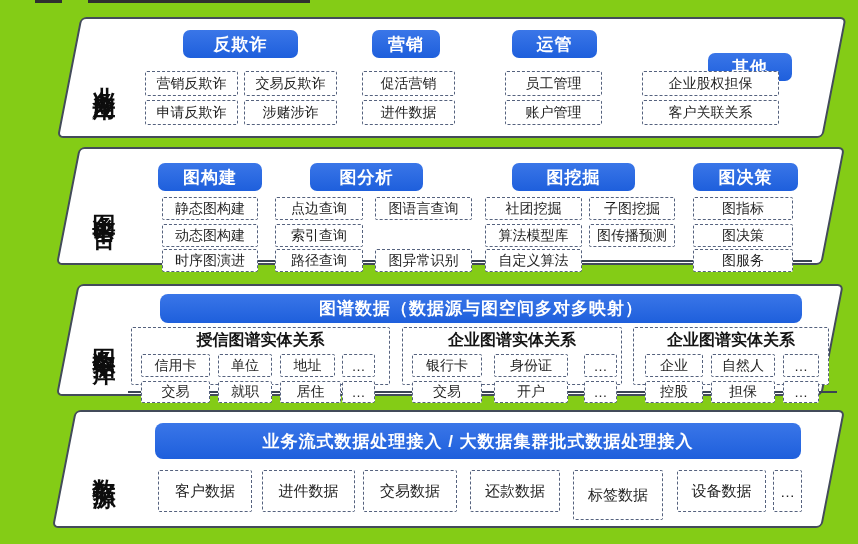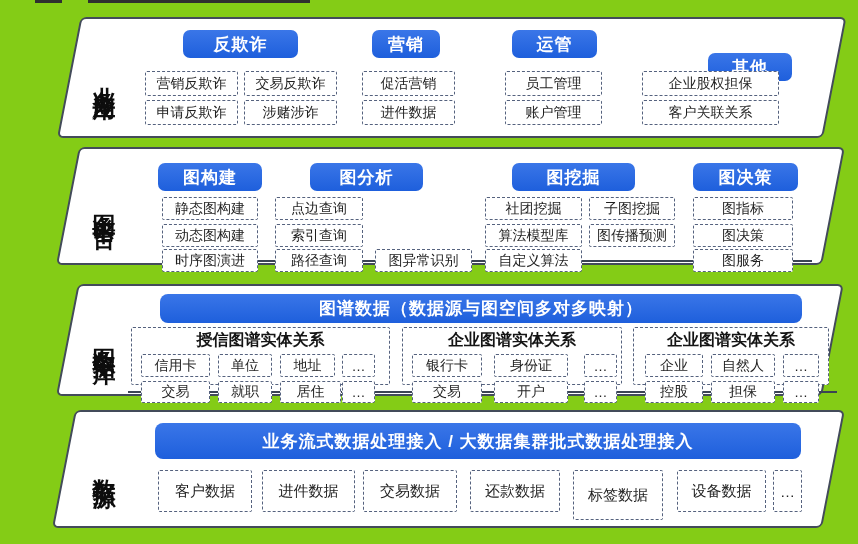--- a/index.html
+++ b/index.html
@@ -82,20 +82,21 @@
       <div class="dash-box" style="left: 162px; top: 197px; width: 96px; height: 23px;">静态图构建</div>
       <div class="dash-box" style="left: 162px; top: 224px; width: 96px; height: 23px;">动态图构建</div>
       <div class="dash-box" style="left: 162px; top: 249px; width: 96px; height: 23px;">时序图演进</div>
     </div>
   <div class="fill-layer">
       <div class="dash-box" style="left: 275px; top: 197px; width: 88px; height: 23px;">点边查询</div>
       <div class="dash-box" style="left: 275px; top: 224px; width: 88px; height: 23px;">索引查询</div>
       <div class="dash-box" style="left: 275px; top: 249px; width: 88px; height: 23px;">路径查询</div>
     </div>
   <div class="fill-layer">
+      <div class="dash-box" style="left: 375px; top: 197px; width: 97px; height: 23px;">图语言查询</div>
       <div class="dash-box" style="left: 375px; top: 249px; width: 97px; height: 23px;">图异常识别</div>
     </div>
   <div class="fill-layer">
       <div class="dash-box" style="left: 485px; top: 197px; width: 97px; height: 23px;">社团挖掘</div>
       <div class="dash-box" style="left: 485px; top: 224px; width: 97px; height: 23px;">算法模型库</div>
       <div class="dash-box" style="left: 485px; top: 249px; width: 97px; height: 23px;">自定义算法</div>
     </div>
   <div class="fill-layer">
       <div class="dash-box" style="left: 589px; top: 197px; width: 86px; height: 23px;">子图挖掘</div>
       <div class="dash-box" style="left: 589px; top: 224px; width: 86px; height: 23px;">图传播预测</div>

